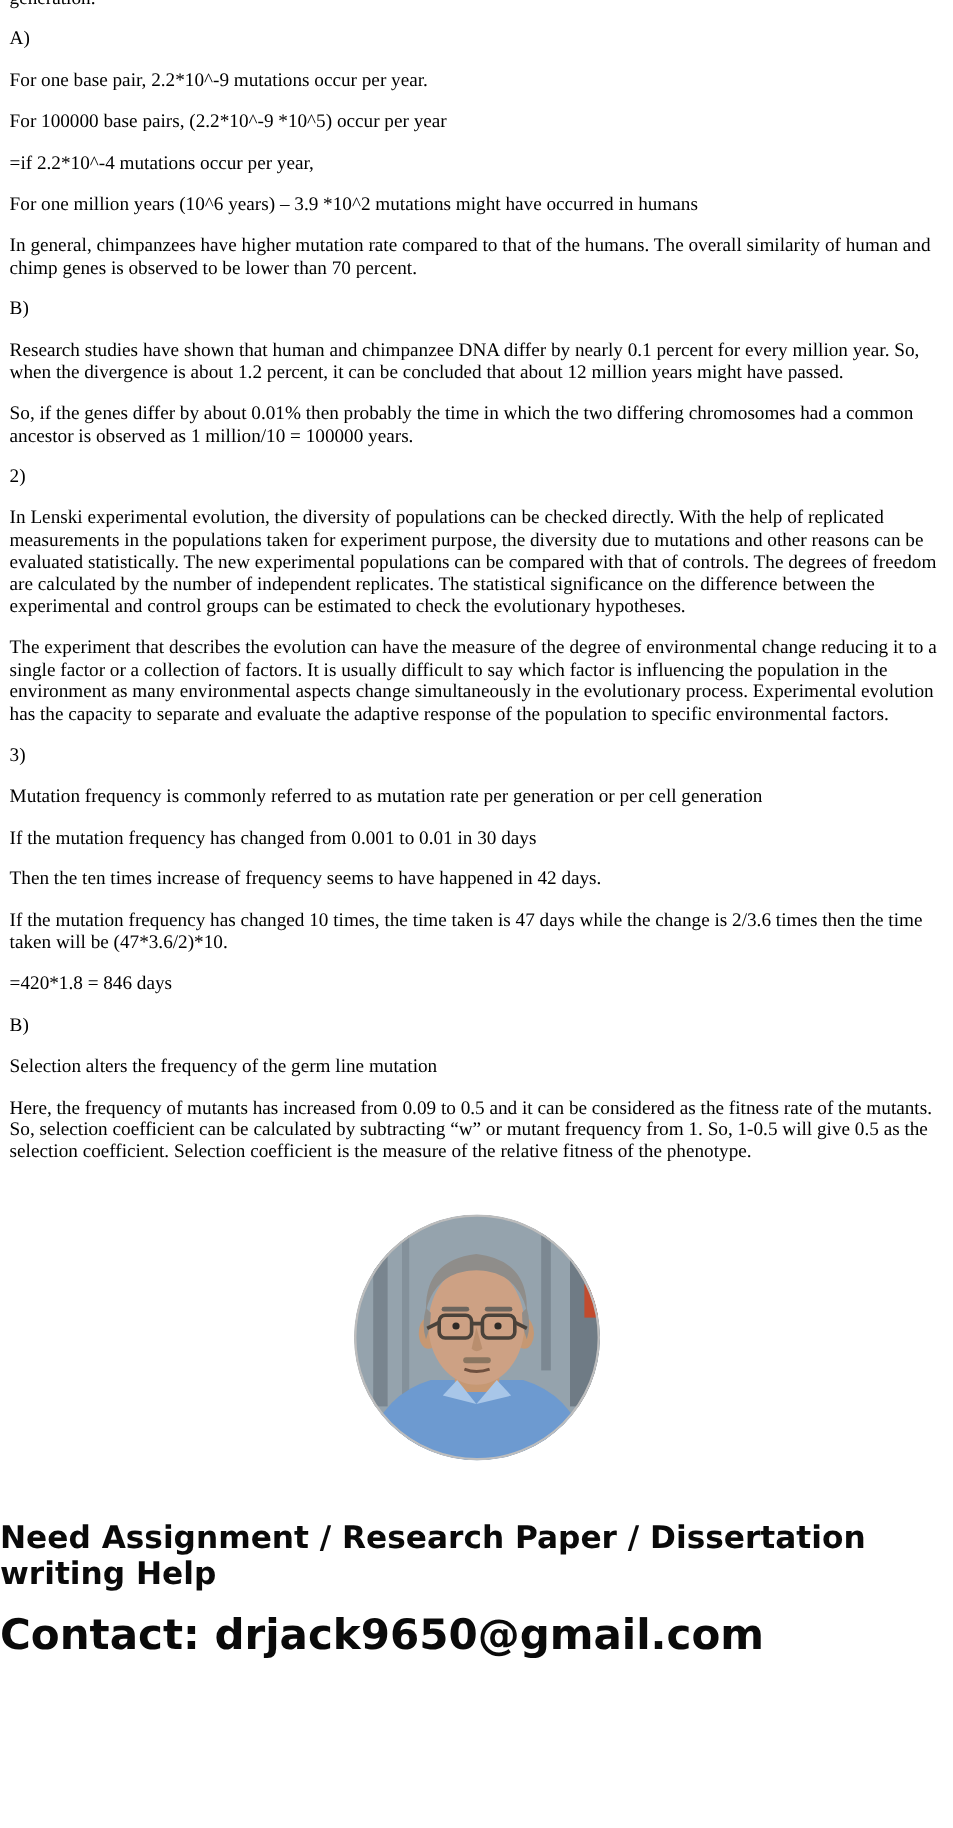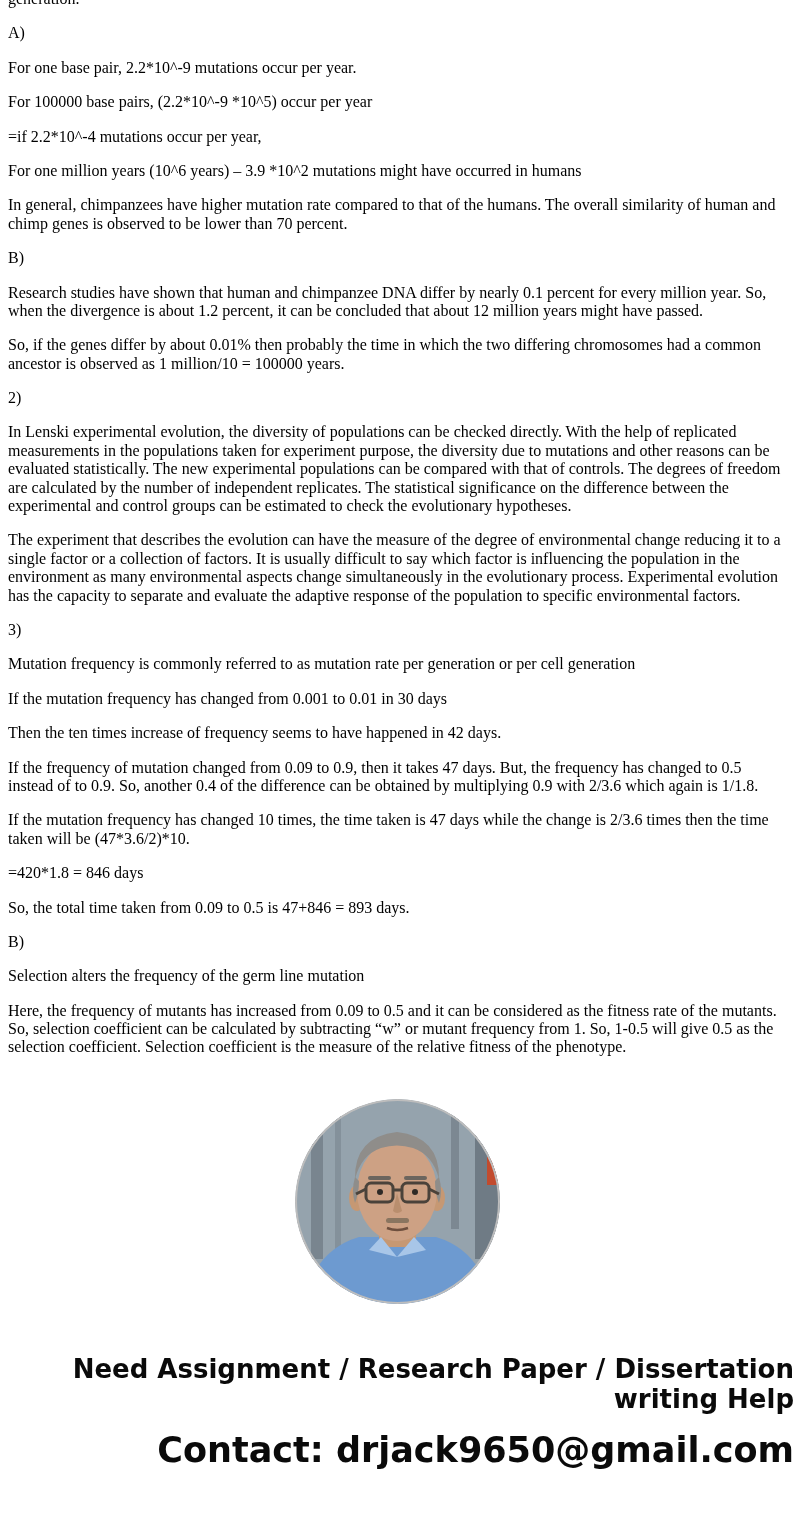--- a/index.html
+++ b/index.html
@@ -25,21 +25,21 @@
   }
   .avatar {
     width: 205px;
     height: 205px;
     border-radius: 50%;
     overflow: hidden;
     display: block;
   }
   .footer {
     margin-top: 50px;
-    text-align: right;
+    text-align: left;
     font-family: "DejaVu Sans", sans-serif;
     font-weight: 700;
     color: #0a0a0a;
   }
   .footer .heading-line { font-size: 26px; line-height: 1.16; }
   .footer .contact { font-size: 35px; line-height: 1.16; margin-top: 16px; }
 </style>
 </head>
 <body>
 
@@ -56,24 +56,22 @@
       <p>B)</p>
       <p>Research studies have shown that human and chimpanzee DNA differ by nearly 0.1 percent for every million year. So, when the divergence is about 1.2 percent, it can be concluded that about 12 million years might have passed.</p>
       <p>So, if the genes differ by about 0.01% then probably the time in which the two differing chromosomes had a common ancestor is observed as 1 million/10 = 100000 years.</p>
       <p>2)</p>
       <p>In Lenski experimental evolution, the diversity of populations can be checked directly. With the help of replicated measurements in the populations taken for experiment purpose, the diversity due to mutations and other reasons can be evaluated statistically. The new experimental populations can be compared with that of controls. The degrees of freedom are calculated by the number of independent replicates. The statistical significance on the difference between the experimental and control groups can be estimated to check the evolutionary hypotheses.</p>
       <p>The experiment that describes the evolution can have the measure of the degree of environmental change reducing it to a single factor or a collection of factors. It is usually difficult to say which factor is influencing the population in the environment as many environmental aspects change simultaneously in the evolutionary process. Experimental evolution has the capacity to separate and evaluate the adaptive response of the population to specific environmental factors.</p>
       <p>3)</p>
       <p>Mutation frequency is commonly referred to as mutation rate per generation or per cell generation</p>
       <p>If the mutation frequency has changed from 0.001 to 0.01 in 30 days</p>
       <p>Then the ten times increase of frequency seems to have happened in 42 days.</p>
-      <p>If the frequency of mutation changed from 0.09 to 0.9, then it takes 47 days. But, the frequency has changed to 0.5 instead of to 0.9. So, another 0.4 of the difference can be obtained by multiplying 0.9 with 2/3.6 which again is 1/1.8.</p>
       <p>If the mutation frequency has changed 10 times, the time taken is 47 days while the change is 2/3.6 times then the time taken will be (47*3.6/2)*10.</p>
       <p>=420*1.8 = 846 days</p>
-      <p>So, the total time taken from 0.09 to 0.5 is 47+846 = 893 days.</p>
       <p>B)</p>
       <p>Selection alters the frequency of the germ line mutation</p>
       <p>Here, the frequency of mutants has increased from 0.09 to 0.5 and it can be considered as the fitness rate of the mutants. So, selection coefficient can be calculated by subtracting “w” or mutant frequency from 1. So, 1-0.5 will give 0.5 as the selection coefficient. Selection coefficient is the measure of the relative fitness of the phenotype.</p>
     </div>
 
   <div class="photo-wrap">
     <svg class="avatar" viewBox="0 0 205 205" xmlns="http://www.w3.org/2000/svg" role="img">
       <defs>
         <clipPath id="avclip">
             <circle cx="102.5" cy="102.5" r="102.5"></circle>

